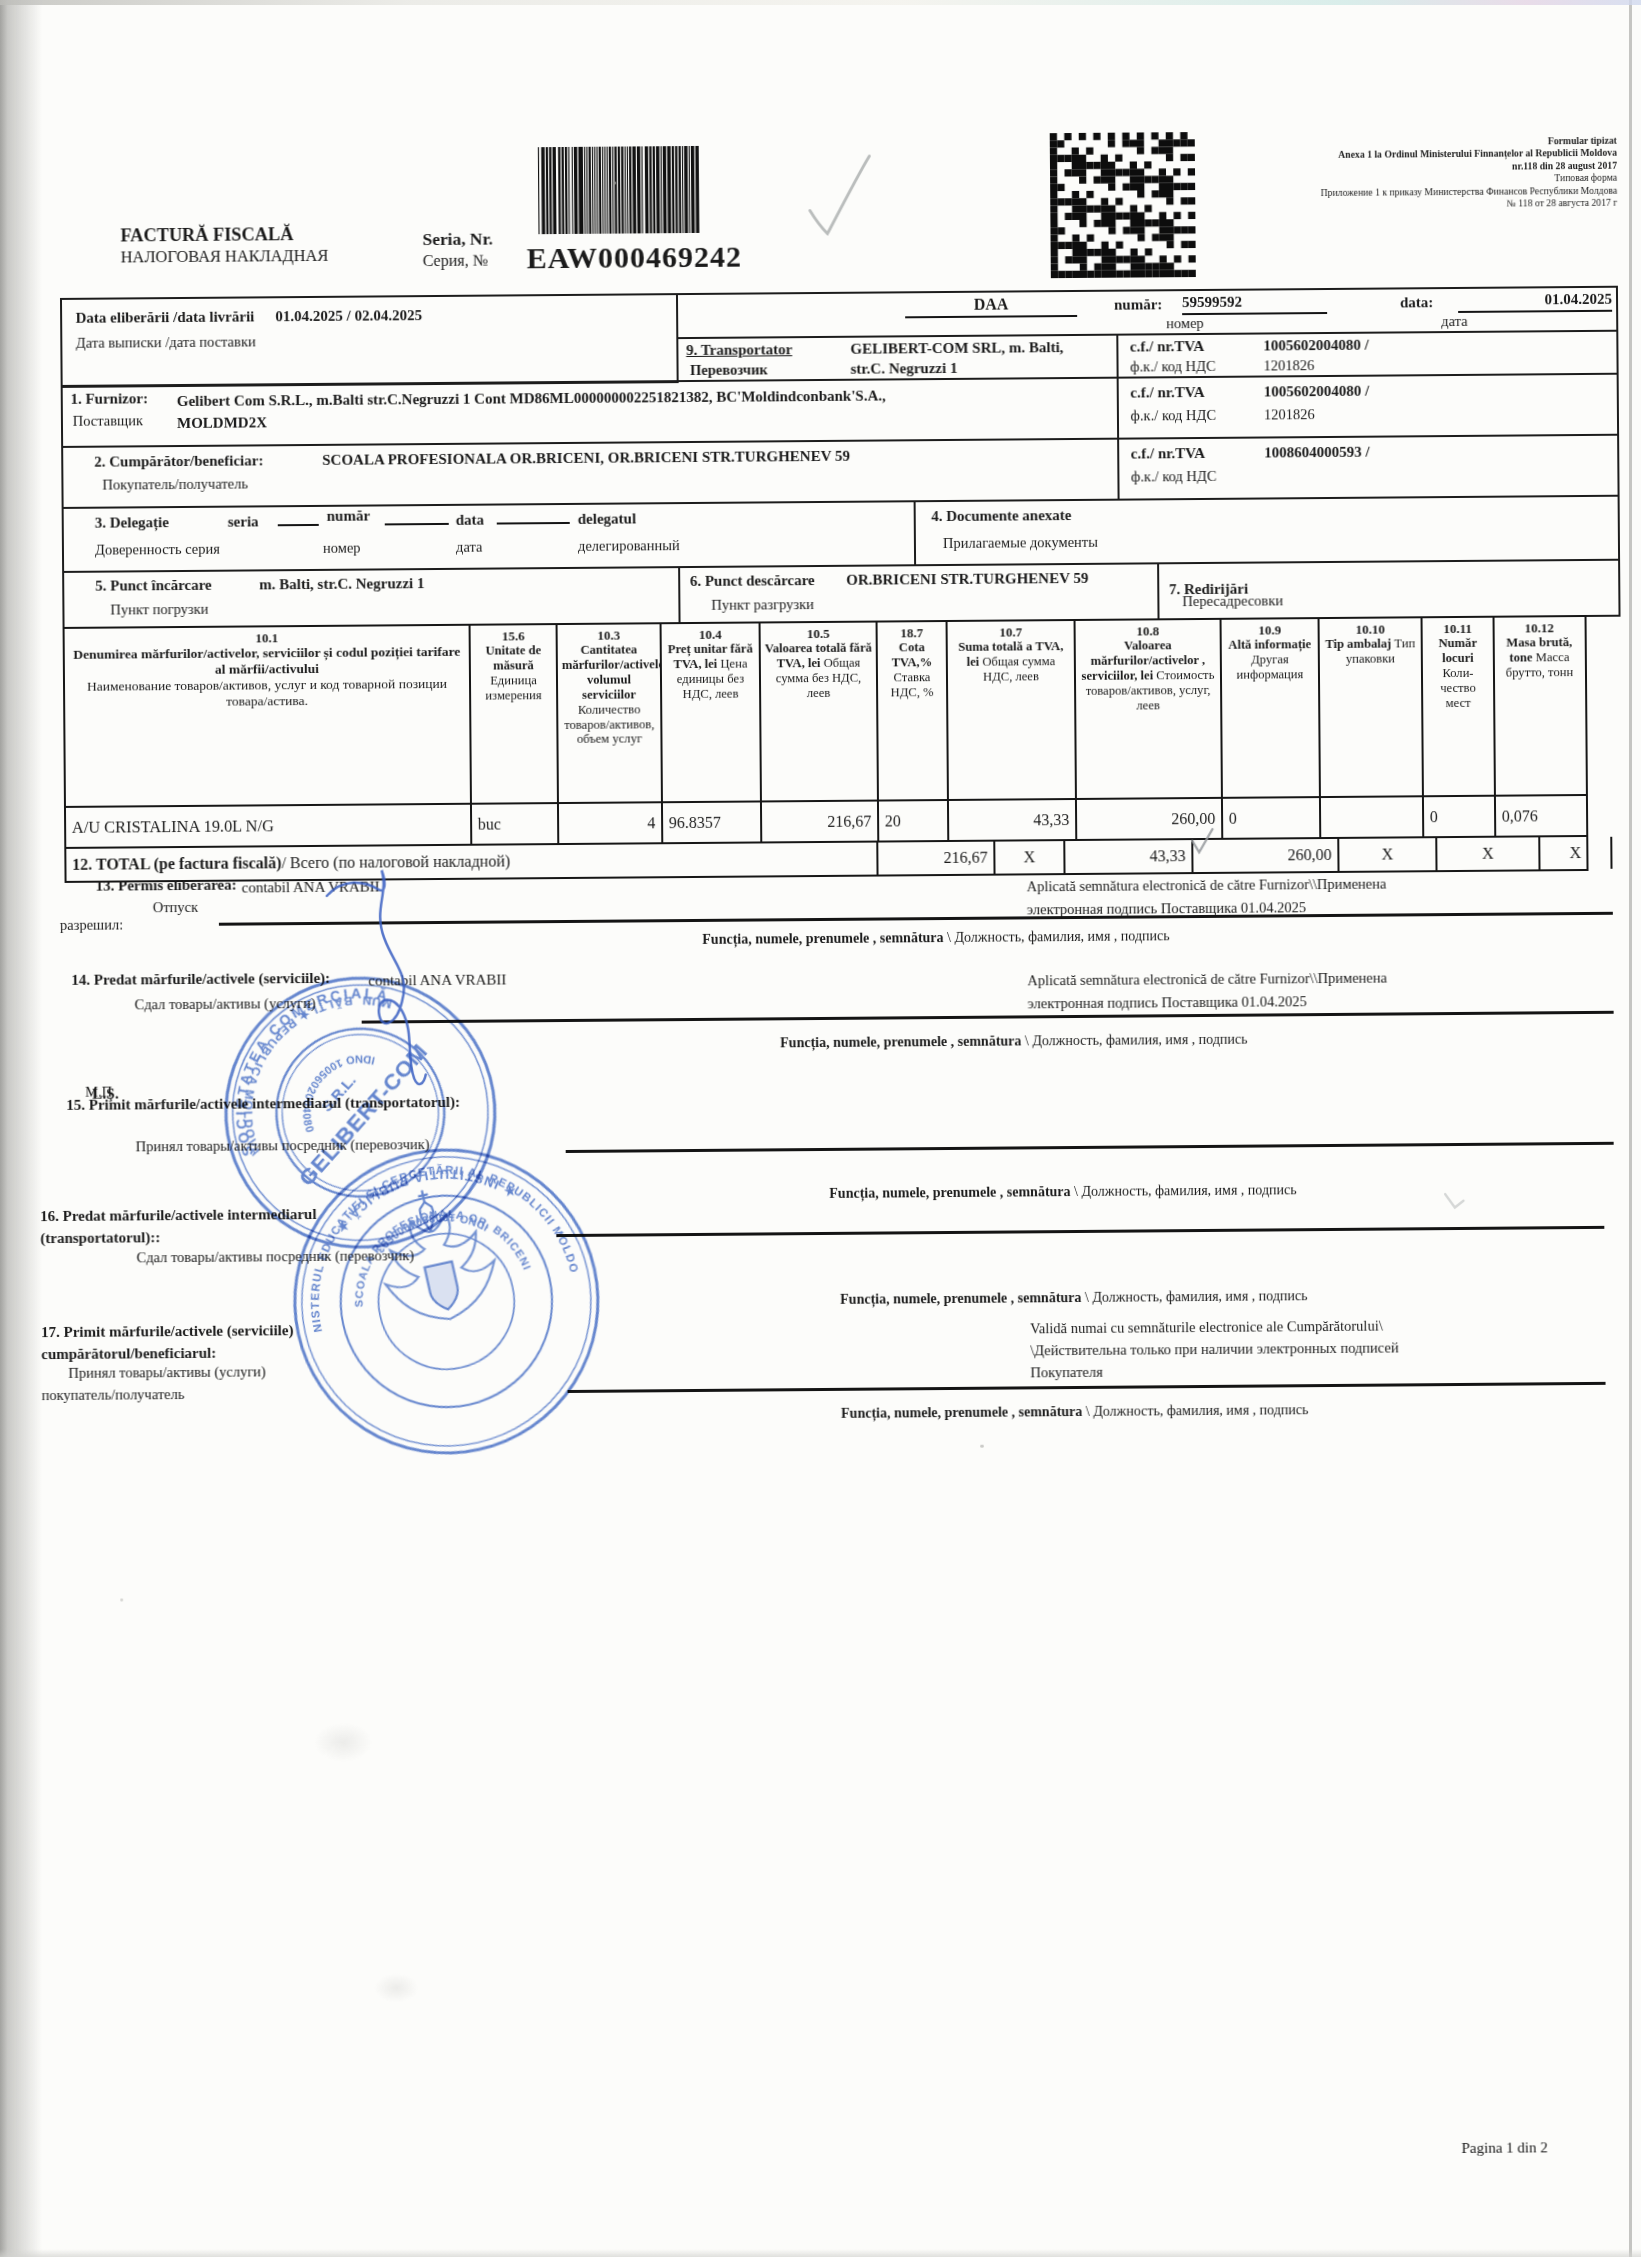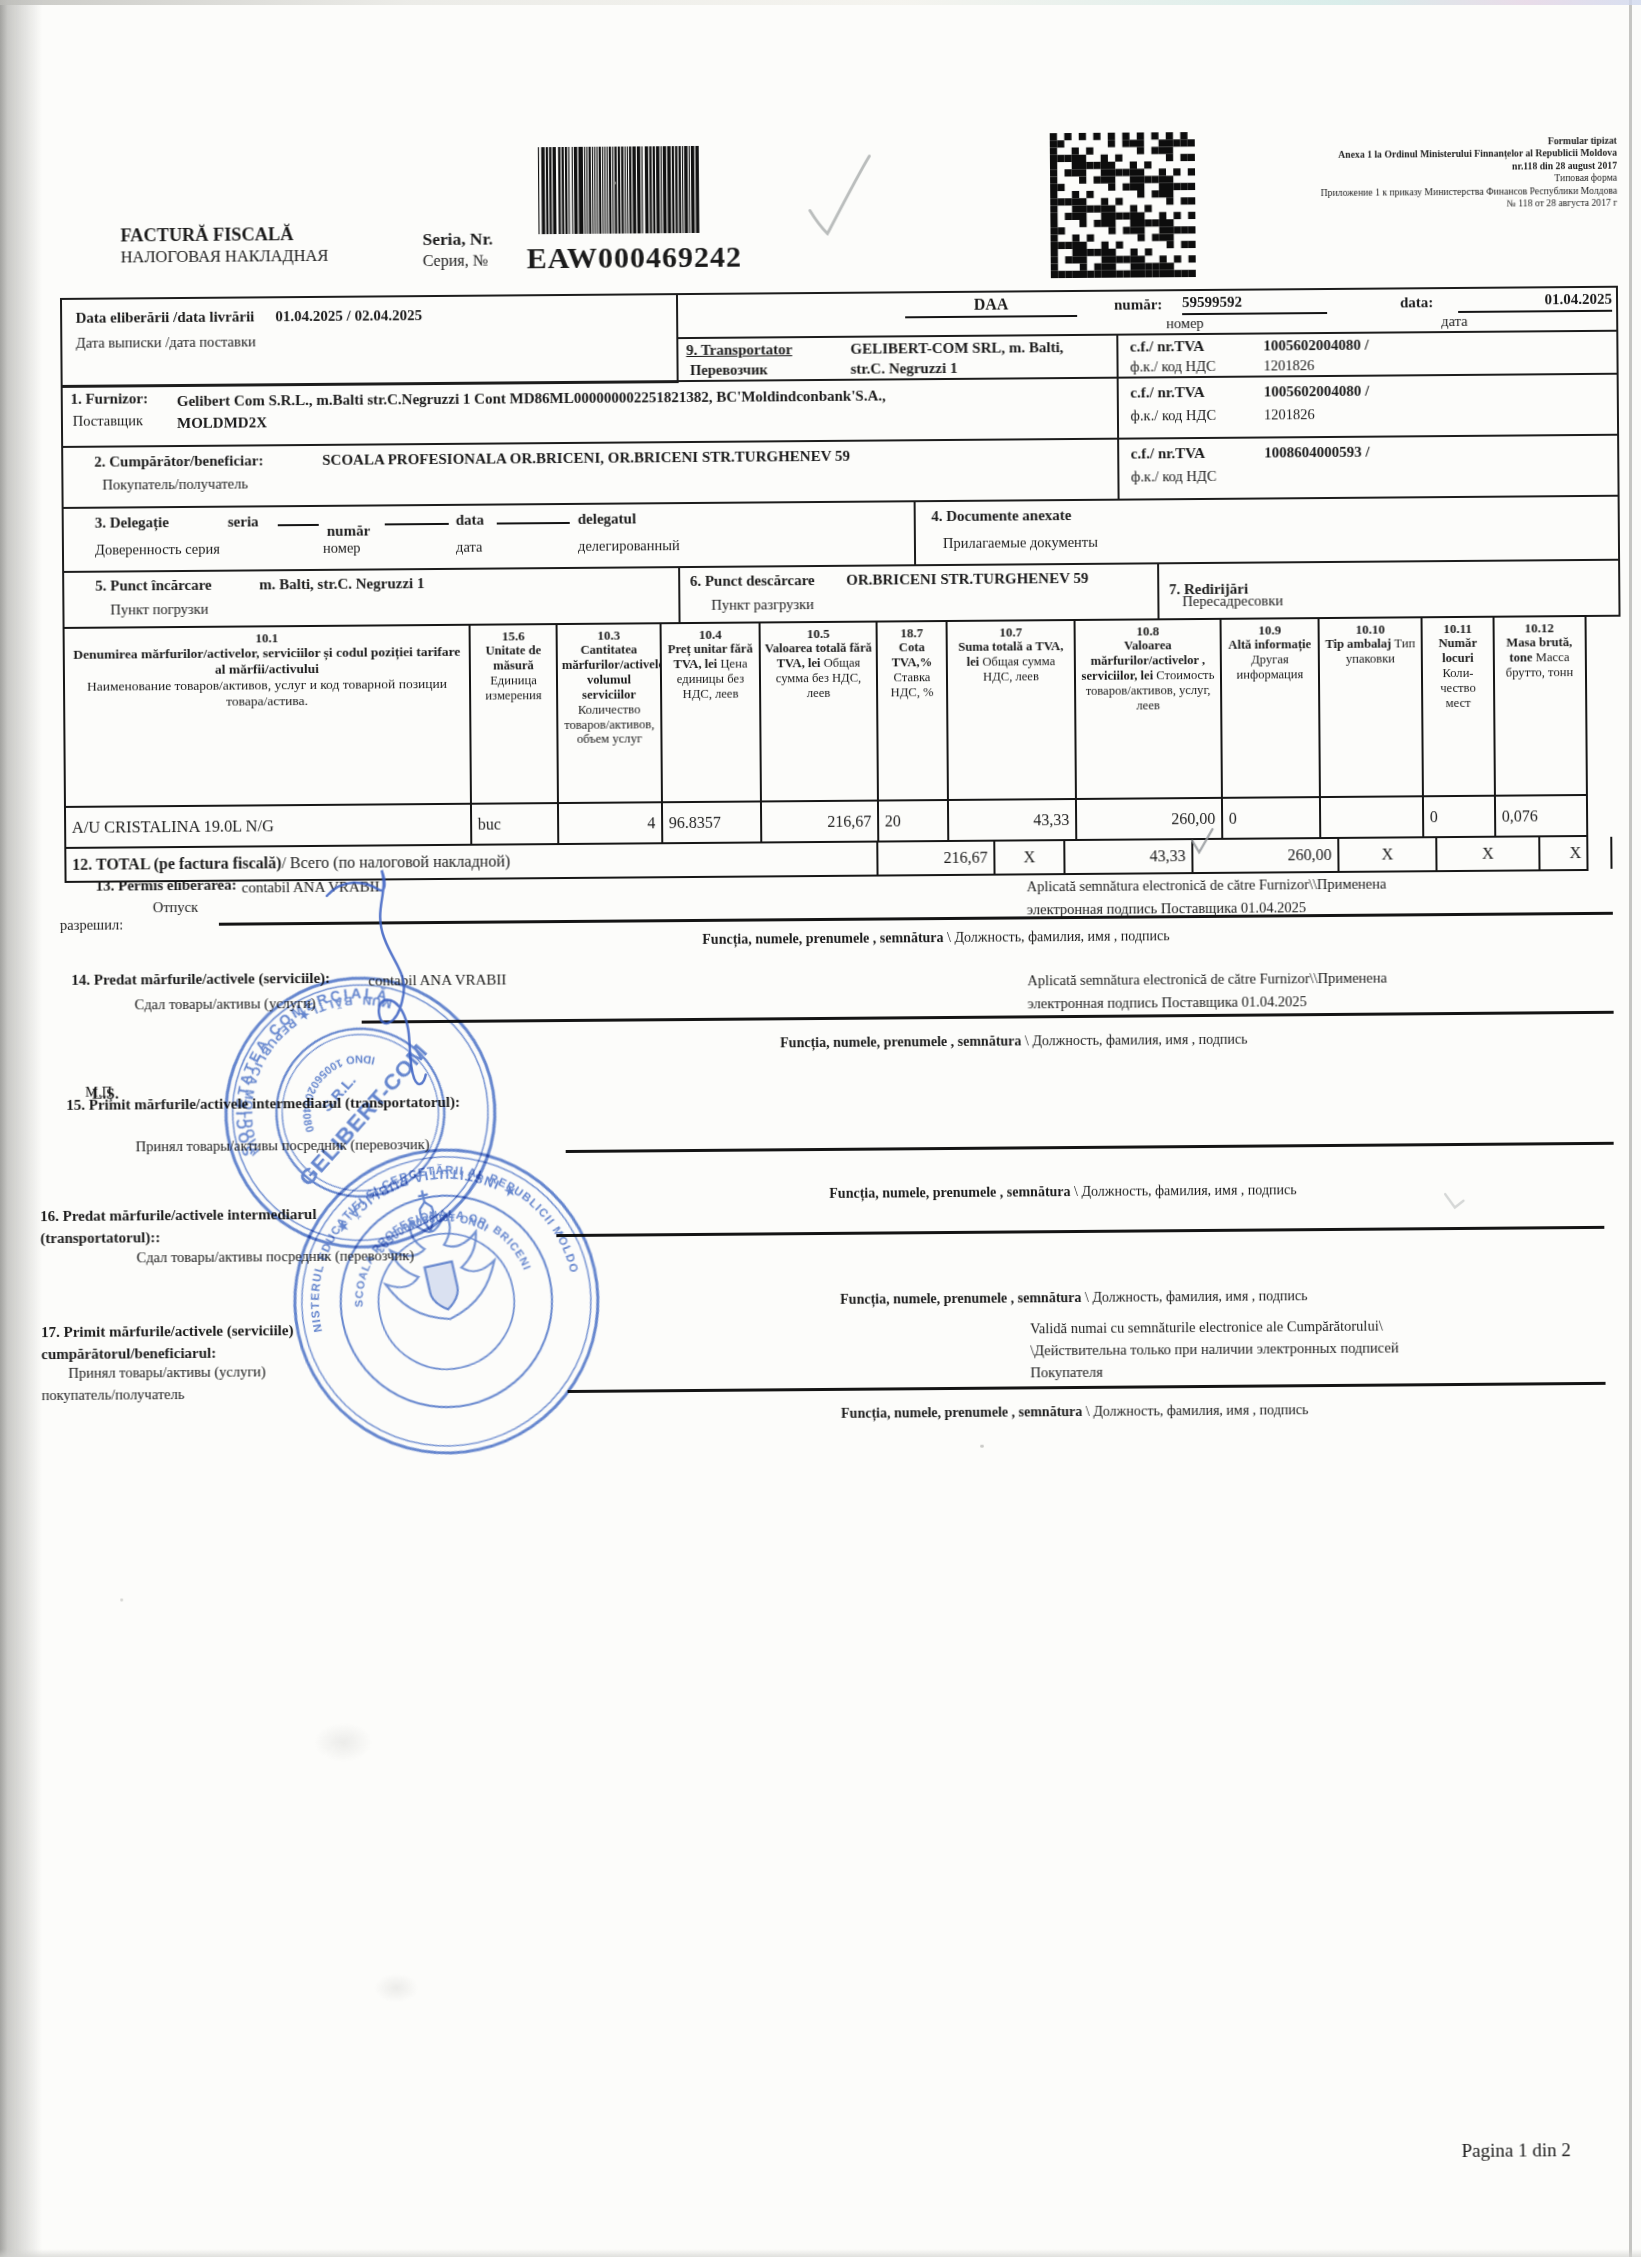--- a/index.html
+++ b/index.html
@@ -391,21 +391,21 @@
     <div class="cell" style="left:1122px;top:440px;width:502px;height:63px;">
       <div class="abs b" style="left:11.6px;top:5.8px;font-size:15px;">c.f./ nr.TVA</div>
       <div class="abs b" style="left:145px;top:5.8px;font-size:15px;">1008604000593  /</div>
       <div class="abs lbl-ru" style="left:11.6px;top:29px;font-size:14.5px;">ф.к./ код НДС</div>
     </div>
 
     <div class="cell" style="left:66px;top:501px;width:854px;height:66px;">
       <div class="abs b" style="left:31px;top:5.8px;font-size:15px;">3. Delegație</div>
       <div class="abs b" style="left:164px;top:5.8px;font-size:15px;">seria</div>
       <div class="underline-blank" style="left:214px;top:0px;width:41px;"></div>
-      <div class="abs b" style="left:263px;top:16px;font-size:15px;">număr</div>
+      <div class="abs b" style="left:263px;top:1px;font-size:15px;">număr</div>
       <div class="underline-blank" style="left:321px;top:0px;width:64px;"></div>
       <div class="abs b" style="left:392px;top:5.8px;font-size:15px;">data</div>
       <div class="underline-blank" style="left:433px;top:0px;width:73px;"></div>
       <div class="abs b" style="left:514px;top:5.8px;font-size:15px;">delegatul</div>
       <div class="abs lbl-ru" style="left:31px;top:33px;font-size:14.5px;">Доверенность серия</div>
       <div class="abs lbl-ru" style="left:259px;top:33px;font-size:14.5px;">номер</div>
       <div class="abs lbl-ru" style="left:392px;top:33px;font-size:14.5px;">дата</div>
       <div class="abs lbl-ru" style="left:514px;top:33px;font-size:14.5px;">делегированный</div>
     </div>
     <div class="cell" style="left:918px;top:501px;width:706px;height:66px;">
@@ -576,21 +576,21 @@
       <span style="display:block;">Validă numai cu semnăturile electronice ale Cumpărătorului\</span>
       <span style="display:block;">\Действительна только при наличии электронных подписей</span>
       <span style="display:block;">Покупателя</span>
     </div>
     <div class="sig-line" style="left:565px;top:1388px;width:1038px;"></div>
     <div class="abs cap" style="left:734px;top:1406px;width:676px;">
       <span class="b">Funcția, numele, prenumele , semnătura</span>
       <span>\ Должность, фамилия, имя , подпись</span>
     </div>
 
-    <div class="abs" style="left:1453px;top:2145px;font-size:19px;">Pagina 1 din 2</div>
+    <div class="abs" style="left:1453px;top:2145px;font-size:15px;">Pagina 1 din 2</div>
 
     <div class="stamp" style="left:217px;top:966px;width:286px;height:286px;transform:rotate(-48deg);">
       <svg width="286" height="286" viewBox="0 0 300 300">
         <defs>
           <path id="g-top" d="M30,150 A120,120 0 0 1 270,150"></path>
           <path id="g-bot" d="M272,150 A122,122 0 0 0 28,150"></path>
           <path id="g-ibot" d="M210,150 A60,60 0 0 0 90,150"></path>
         </defs>
         <g fill="none" stroke="#4e74c7">
           <circle cx="150" cy="150" r="141" stroke-width="3.2"></circle>

